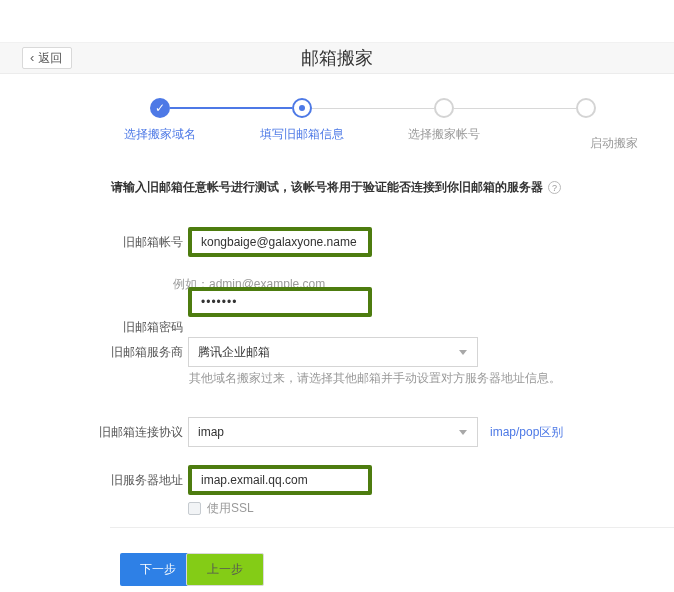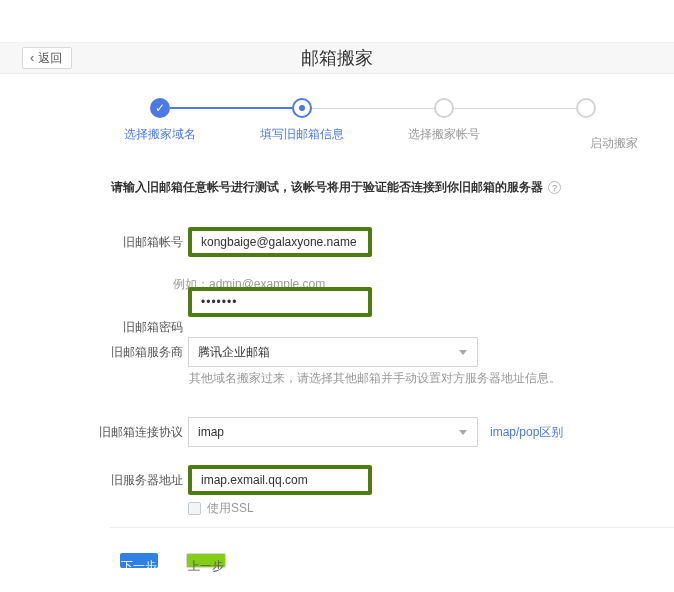--- a/index.html
+++ b/index.html
@@ -56,22 +56,22 @@
     border-top:5px solid #a8a8a8;}
   .hint{position:absolute;left:173px;color:#9b9b9b;margin-top:12px;}
   .note{position:absolute;left:189px;color:#999;line-height:15px;}
   .proto-link{position:absolute;left:490px;top:424px;color:#4d79e6;text-decoration:none;cursor:pointer;}
   .ssl-row{position:absolute;left:188px;top:500px;display:flex;align-items:center;gap:6px;}
   .checkbox{width:13px;height:13px;box-sizing:border-box;border:1px solid #c6cbd0;
     background:#f2f4f6;border-radius:2px;cursor:pointer;}
   .ssl-label{color:#999;}
   .divider{position:absolute;left:110px;right:0;top:527px;height:1px;background:#ededed;}
   
-  .btn{position:absolute;top:553px;height:15px;box-sizing:border-box;border-radius:2px;
-    font-size:12px;text-align:center;line-height:27px;cursor:pointer;padding:0 1px;}
+  .btn{position:absolute;top:553px;height:33px;box-sizing:border-box;border-radius:2px;
+    font-size:12px;text-align:center;line-height:27px;cursor:pointer;padding:0 20px;}
   .btn-next{left:120px;background:#2e80e6;color:#fff;border:none;line-height:27px;}
   .btn-prev{left:186px;background:#84cc16;color:#555;border:1px solid #d9d9d9;line-height:25px;}
 </style>
 </head>
 <body>
 
 <div class="header">
   <div class="title">邮箱搬家</div>
   <div class="back-btn">
     <span class="back-chevron">‹</span>

